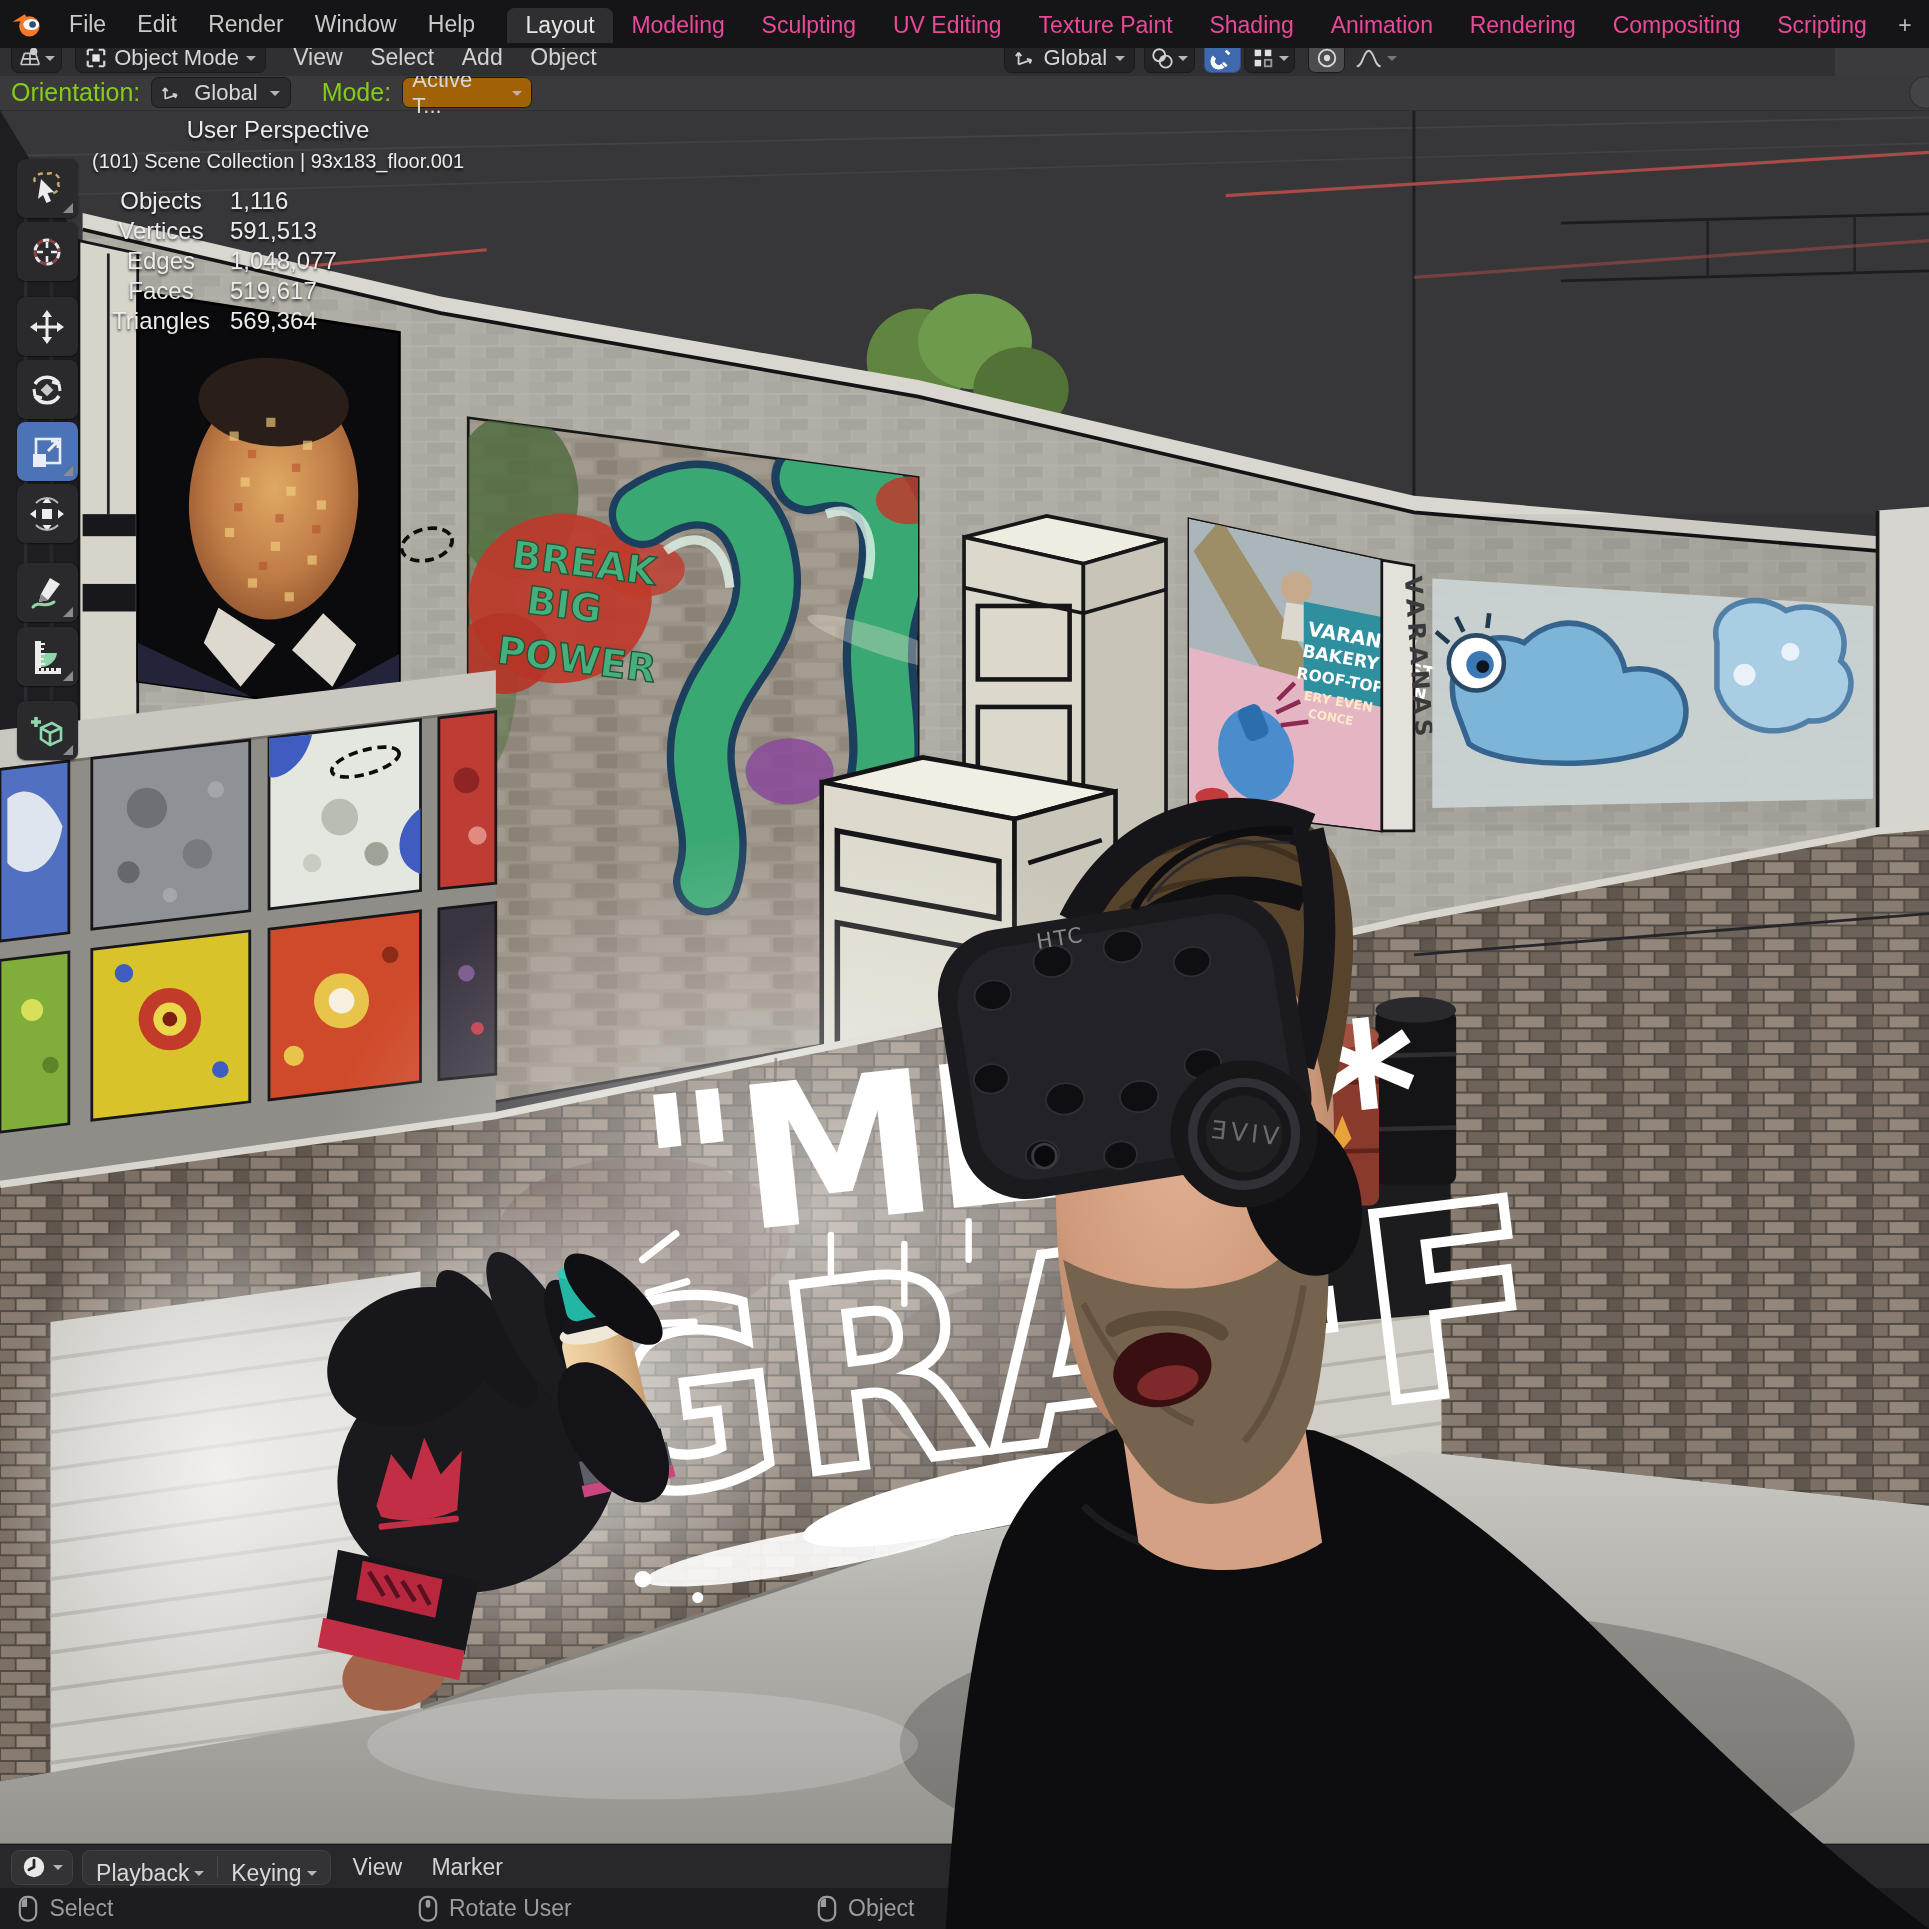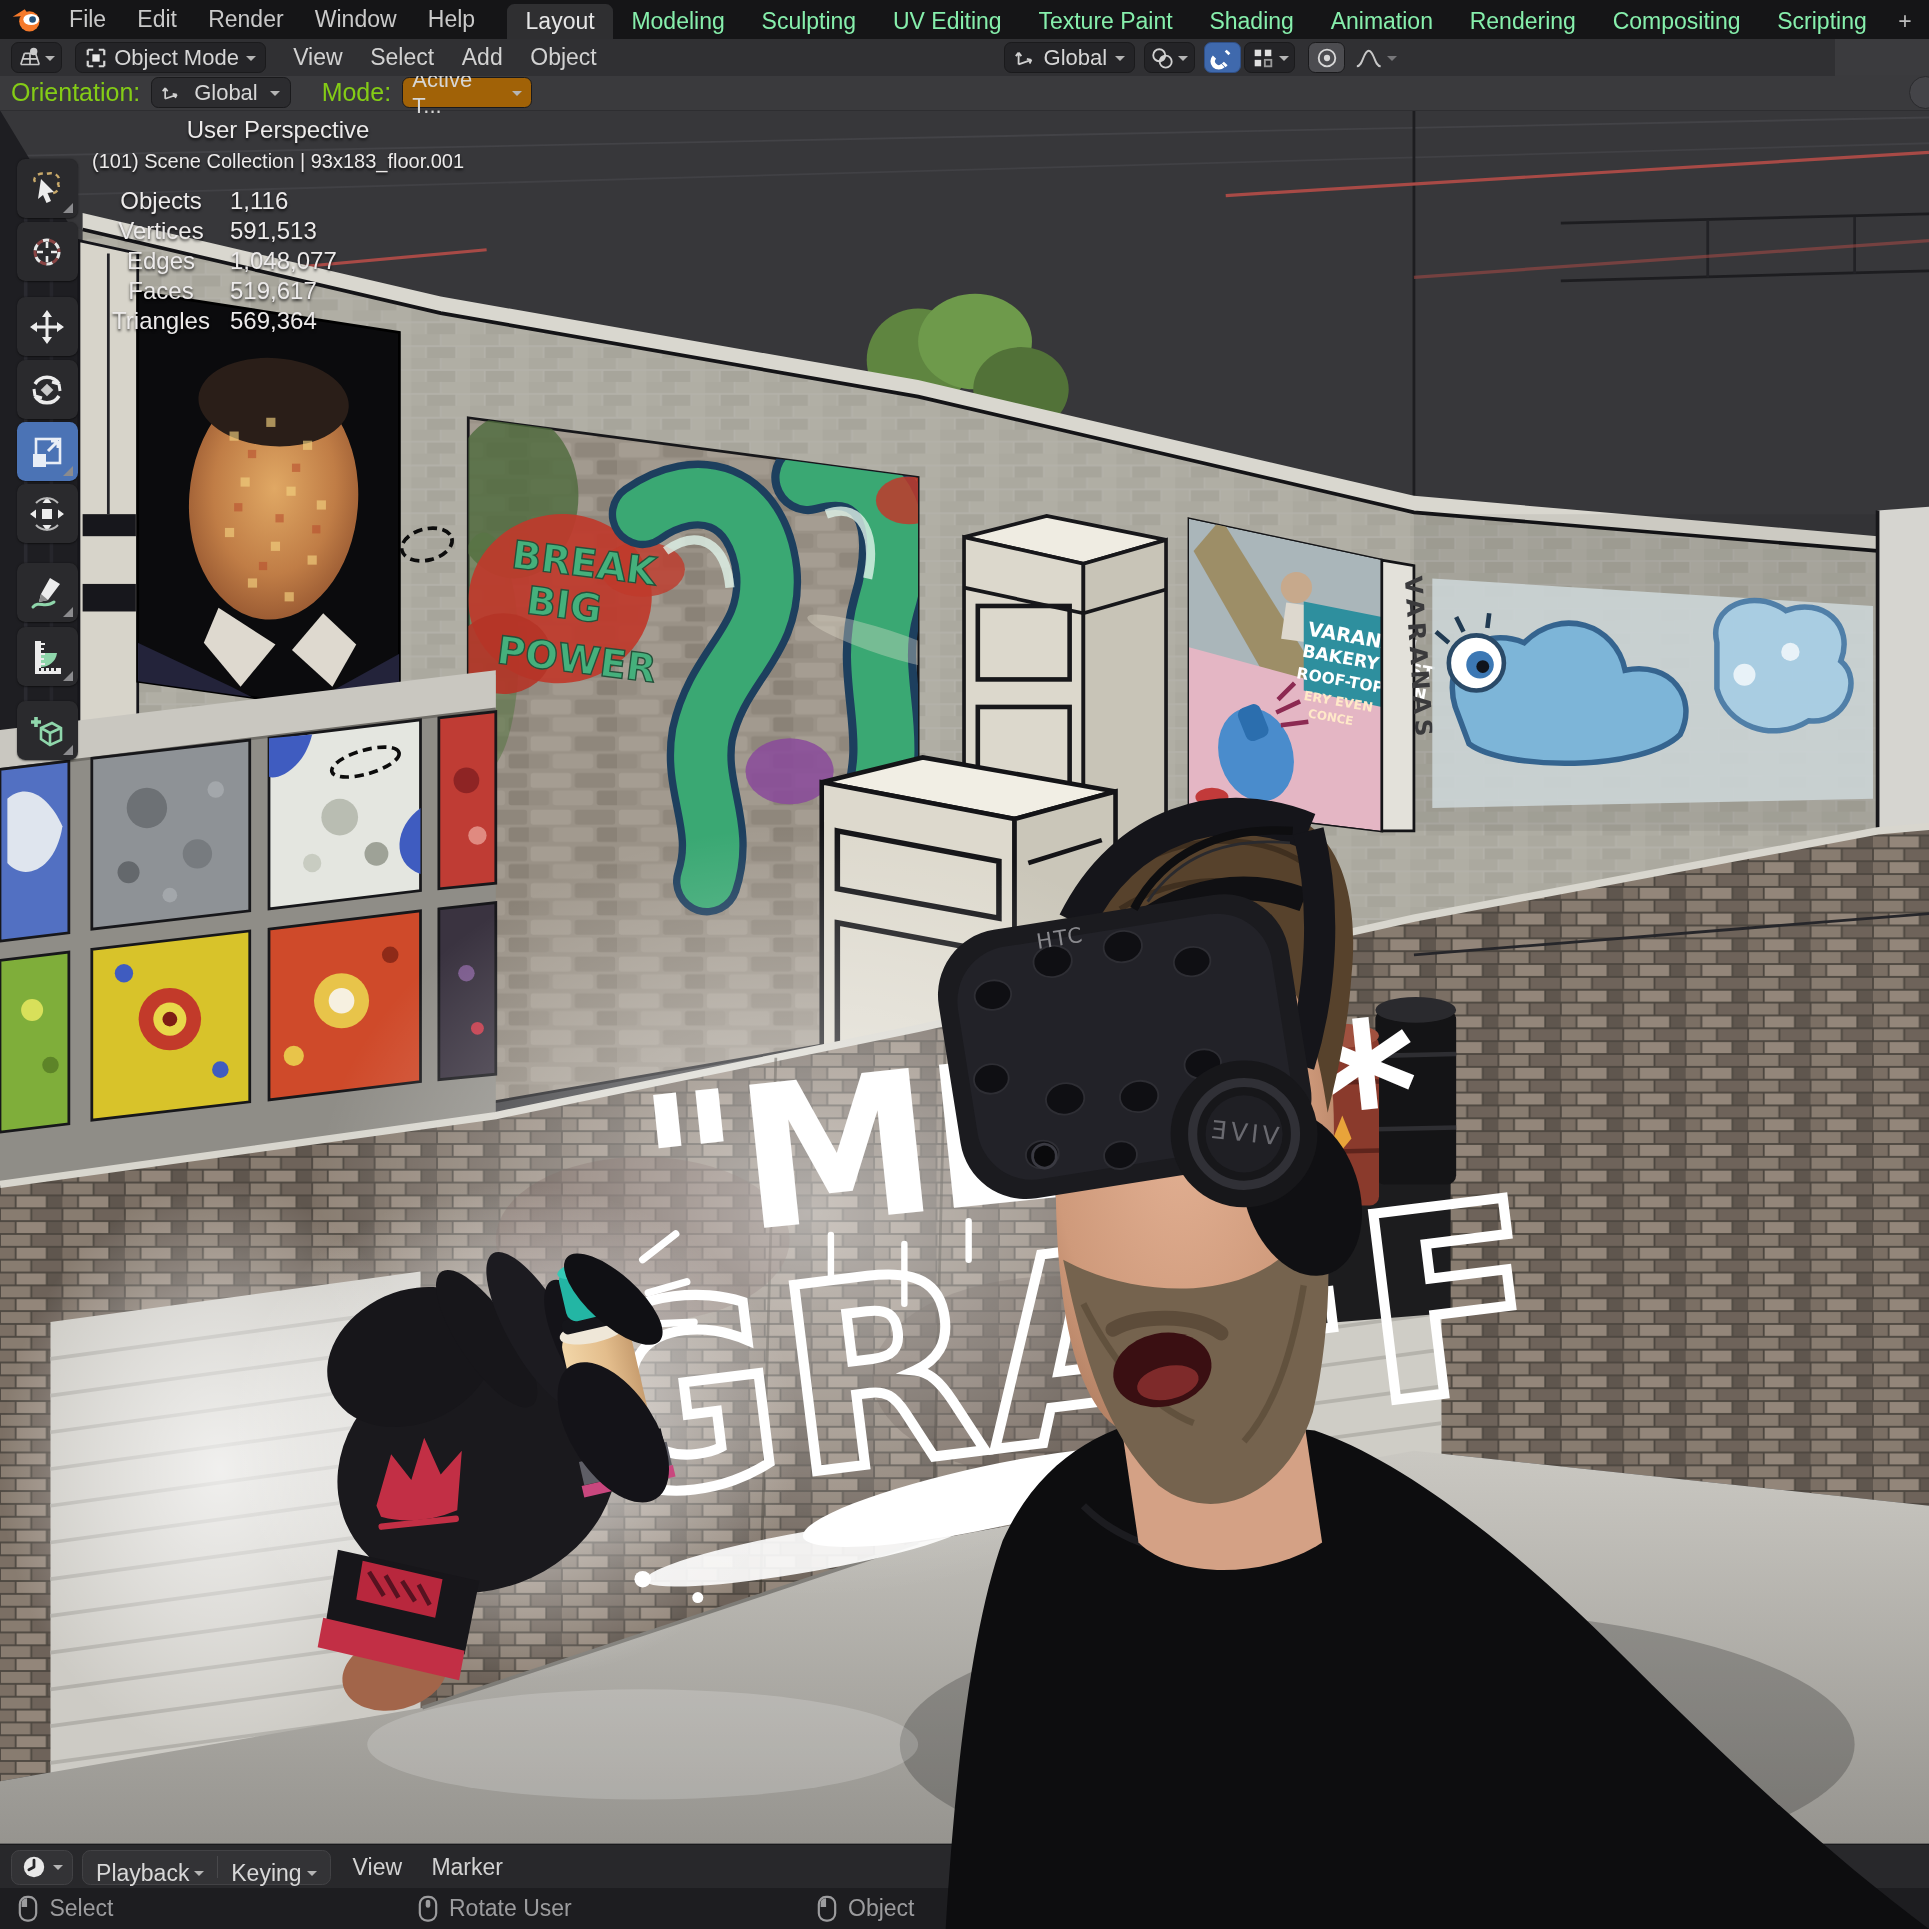--- a/index.html
+++ b/index.html
@@ -1,22 +1,22 @@
 <!DOCTYPE html>
 <html style="font-size:14.7px"><head>
 <meta charset="utf-8">
 <style>
   html,body{margin:0;padding:0;background:#000;}
   #root{position:relative;width:1929px;height:1929px;overflow:hidden;
         font-family:"Liberation Sans",sans-serif;background:#3b3b3e;}
   .abs{position:absolute;}
   
-  #topbar{left:0;top:0;width:1929px;height:39px;background:#151517;display:flex;align-items:center;z-index:40;}
+  #topbar{left:0;top:0;width:1929px;height:48px;background:#151517;display:flex;align-items:center;z-index:40;}
   .tmenu{color:#c9c9c9;font-size:23px;padding:0 15.6px;line-height:39px;}
-  .tab{color:#86efac;font-size:23px;padding:0 18.4px;line-height:35px;margin-top:3.7px;border-radius:7.3px 7.3px 0 0;}
+  .tab{color:#ec4899;font-size:23px;padding:0 18.4px;line-height:35px;margin-top:3.7px;border-radius:7.3px 7.3px 0 0;}
   .tab.active{background:#2f2f31;color:#e6e6e6;}
   .tab.add{padding:0 13px;color:#bdbdbd;}
   
   #hdr{left:0;top:39px;width:1835px;height:37px;background:#303033;display:flex;align-items:center;z-index:39;}
   .pill{display:flex;align-items:center;background:#242427;border:0.9px solid #1a1a1c;border-radius:7.3px;height:29px;padding:0 9.2px;color:#d6d6d6;font-size:22px;gap:7.3px;}
   .hmenu{color:#d2d2d2;font-size:23px;padding:0 13.8px;}
   .chev{width:0;height:0;border:5.5px solid transparent;border-top-color:#b5b5b5;margin-top:6.4px;}
   .iconbtn{display:flex;align-items:center;justify-content:center;background:#242427;border:0.9px solid #1a1a1c;border-radius:7.3px;height:29px;padding:0 5.5px;gap:3.7px;}
   .iconbtn.blue{background:#3f69ad;border-color:#2f4f86;}
   .iconbtn.lt{background:#4c4c50;}

